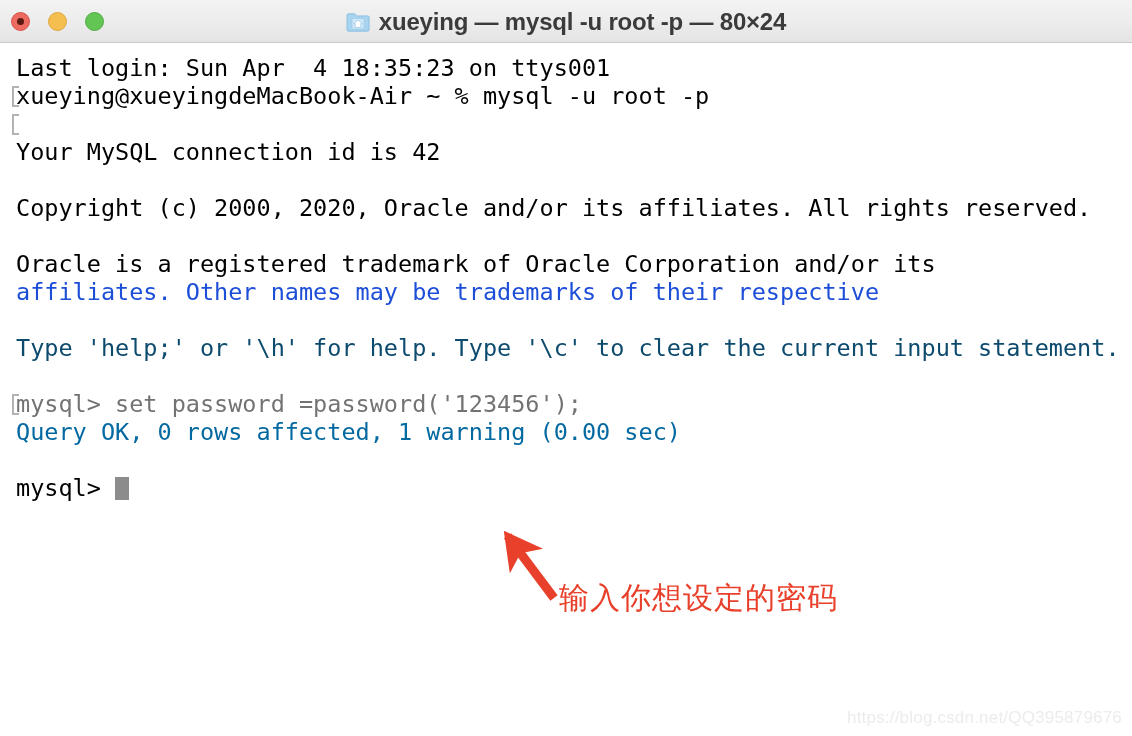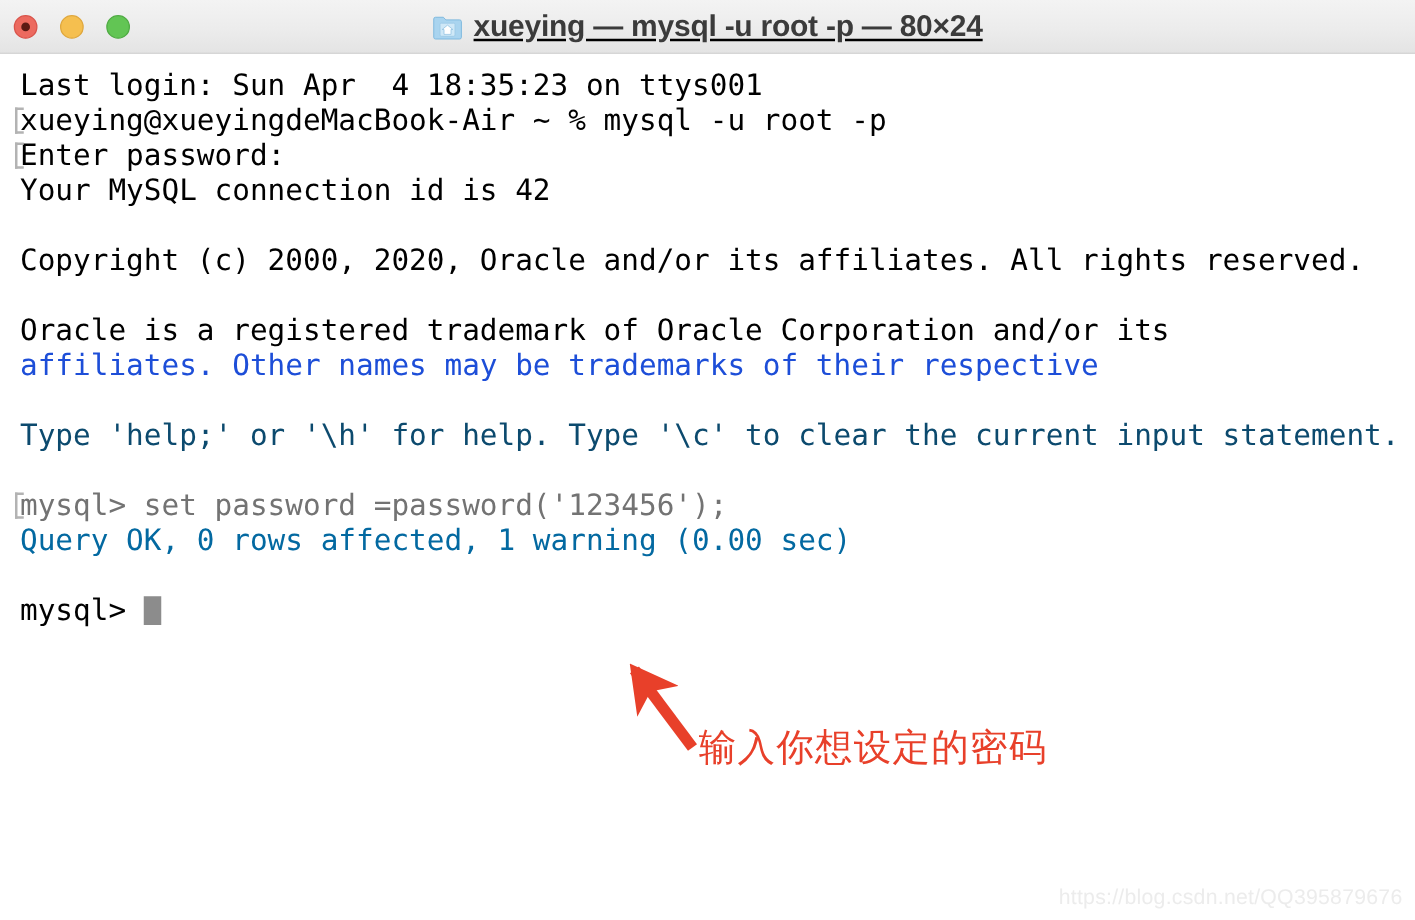--- a/index.html
+++ b/index.html
@@ -75,21 +75,20 @@
     position: absolute;
     left: 0;
     top: 0;
     width: 1132px;
     height: 43px;
     display: flex;
     align-items: center;
     justify-content: center;
     gap: 9px;
     pointer-events: none;
-    text-decoration: underline;
   }
   #folder-icon {
     width: 24px;
     height: 22px;
     flex: 0 0 auto;
     display: block;
   }
   #window-title {
     font-family: "Liberation Sans", sans-serif;
     font-size: 24px;
@@ -205,21 +204,21 @@
         <path d="M12 9.1l4.3 3.5h-1.5v3.9H9.2v-3.9H7.7z" fill="#ffffff" stroke="#8fc0e0" stroke-width="0.6"></path>
       </svg>
       <span id="window-title">xueying — mysql -u root -p — 80×24</span>
     </div>
   </div>
 
   <div id="terminal" style="background: rgb(255, 255, 255);">
     <div id="term-lines">
         <div class="tline" style="color: rgb(0, 0, 0);"><span class="txt">Last login: Sun Apr  4 18:35:23 on ttys001</span></div>
         <div class="tline" style="color: rgb(0, 0, 0);"><span class="mark-left" style="border-color: rgb(179, 179, 179);"></span><span class="mark-right" style="border-color: rgb(179, 179, 179);"></span><span class="txt">xueying@xueyingdeMacBook-Air ~ % mysql -u root -p</span></div>
-        <div class="tline" style="color: rgb(0, 0, 0);"><span class="mark-left" style="border-color: rgb(179, 179, 179);"></span><span class="mark-right" style="border-color: rgb(179, 179, 179);"></span><span class="txt">Enter password:</span></div>
+        <div class="tline" style="color: rgb(0, 0, 0);"><span class="mark-left" style="border-color: rgb(179, 179, 179);"></span><span class="mark-right" style="border-color: rgb(179, 179, 179);"></span></div>
         <div class="tline" style="color: rgb(0, 0, 0);"><span class="txt">Your MySQL connection id is 42</span></div>
         <div class="tline" style="color: rgb(0, 0, 0);"><span class="txt"></span></div>
         <div class="tline" style="color: rgb(0, 0, 0);"><span class="txt">Copyright (c) 2000, 2020, Oracle and/or its affiliates. All rights reserved.</span></div>
         <div class="tline" style="color: rgb(0, 0, 0);"><span class="txt"></span></div>
         <div class="tline" style="color: rgb(0, 0, 0);"><span class="txt">Oracle is a registered trademark of Oracle Corporation and/or its</span></div>
         <div class="tline" style="color: #1d4ed8;"><span class="txt">affiliates. Other names may be trademarks of their respective</span></div>
         <div class="tline" style="color: rgb(0, 0, 0);"><span class="txt"></span></div>
         <div class="tline" style="color: #0c4a6e;"><span class="txt">Type 'help;' or '\h' for help. Type '\c' to clear the current input statement.</span></div>
         <div class="tline" style="color: rgb(0, 0, 0);"><span class="txt"></span></div>
         <div class="tline" style="color: #737373;"><span class="mark-left" style="border-color: rgb(179, 179, 179);"></span><span class="mark-right" style="border-color: rgb(179, 179, 179);"></span><span class="txt">mysql&gt; set password =password('123456');</span></div>

